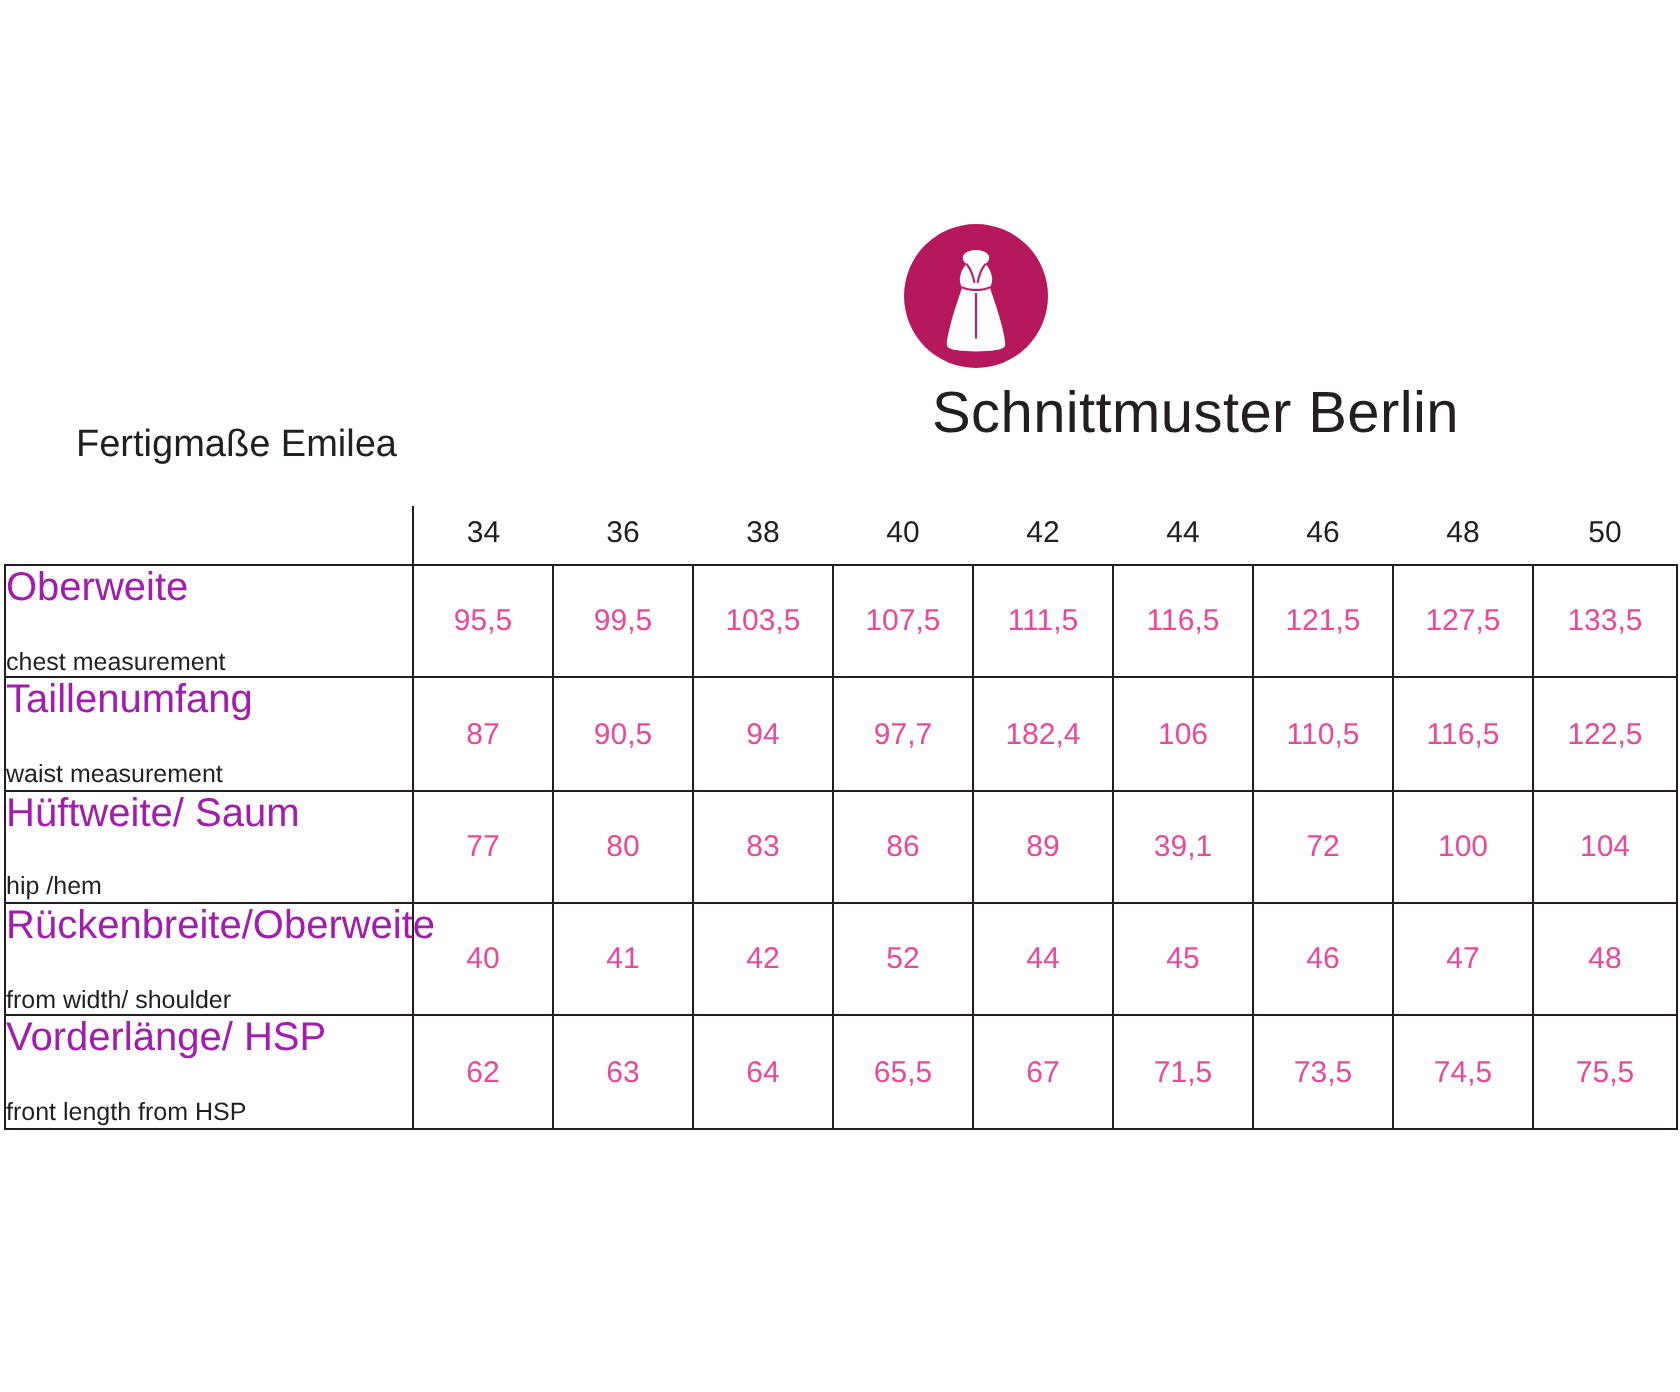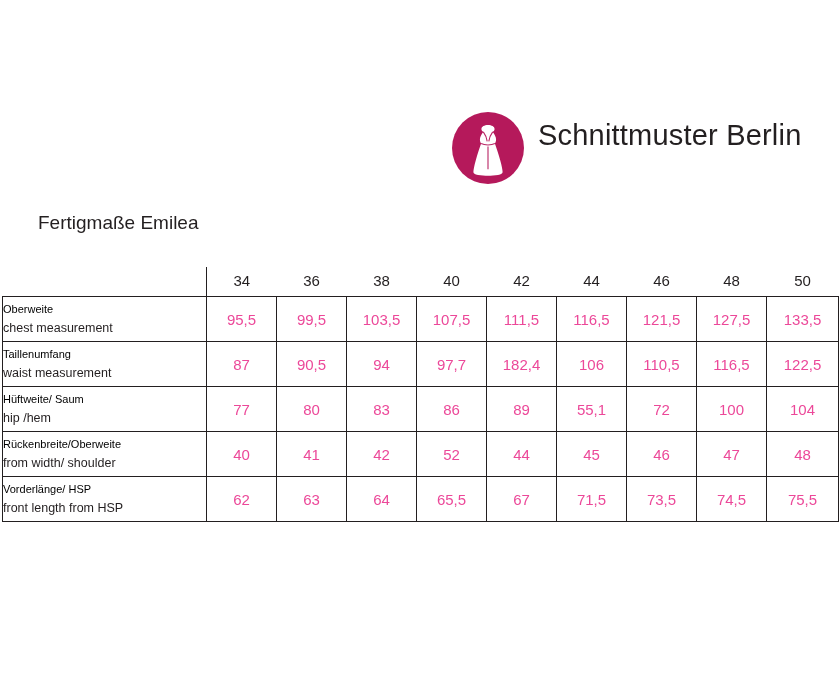--- a/index.html
+++ b/index.html
@@ -16,20 +16,21 @@
     overflow: hidden;
   }
 
   
   .logo-block {
     position: absolute;
     left: 452px;
     top: 112px;
     display: flex;
     align-items: flex-start;
+    flex-direction: column;
   }
   .logo-mark {
     width: 72px;
     height: 72px;
     border-radius: 50%;
     background: #b5195b;
     position: relative;
     flex: 0 0 auto;
   }
   .logo-mark svg {
@@ -64,21 +65,21 @@
     top: 212px;
     font-size: 19px;
     color: #231f20;
     margin-left: 28px;
   }
 
   
   .table-wrap {
     position: absolute;
     left: 2px;
-    top: 267px;
+    top: 253px;
     width: 836px;
   }
   table.sizes {
     border-collapse: collapse;
     width: 836px;
     table-layout: fixed;
   }
   table.sizes td, table.sizes th {
     border: 1px solid #231f20;
     padding: 0;
@@ -101,29 +102,29 @@
     border: none;
     border-bottom: 1px solid #231f20;
     border-right: 1px solid #231f20;
   }
   td.label {
     width: 204px;
     padding: 5px 0 6px 6px;
     line-height: 1.18;
   }
   .label-de {
-    font-size: 11px;
-    color: #000000;
+    font-size: 20px;
+    color: #a21caf;
     display: block;
   }
   .label-en {
     font-size: 12.5px;
     color: #231f20;
     display: block;
-    margin-top: 5px;
+    margin-top: 17px;
   }
   td.val {
     text-align: center;
     font-size: 15px;
     color: #ec4899;
     height: 44px;
   }
 </style>
 </head>
 <body>
@@ -209,21 +210,21 @@
         <tr>
           <td class="label">
             <span class="label-de">Hüftweite/ Saum</span>
             <span class="label-en">hip /hem</span>
           </td>
           <td class="val">77</td>
           <td class="val">80</td>
           <td class="val">83</td>
           <td class="val">86</td>
           <td class="val">89</td>
-          <td class="val">55,1</td>
+          <td class="val">39,1</td>
           <td class="val">72</td>
           <td class="val">100</td>
           <td class="val">104</td>
         </tr>
         <tr>
           <td class="label">
             <span class="label-de">Rückenbreite/Oberweite</span>
             <span class="label-en">from width/ shoulder</span>
           </td>
           <td class="val">40</td>

